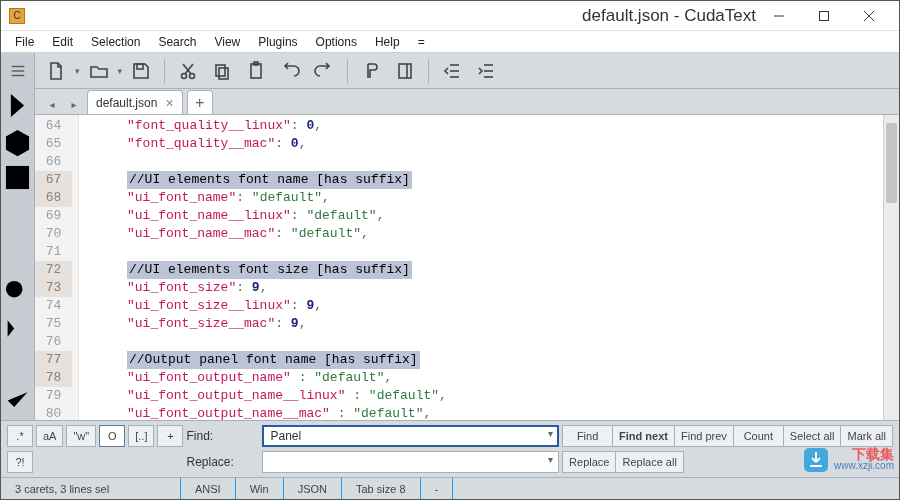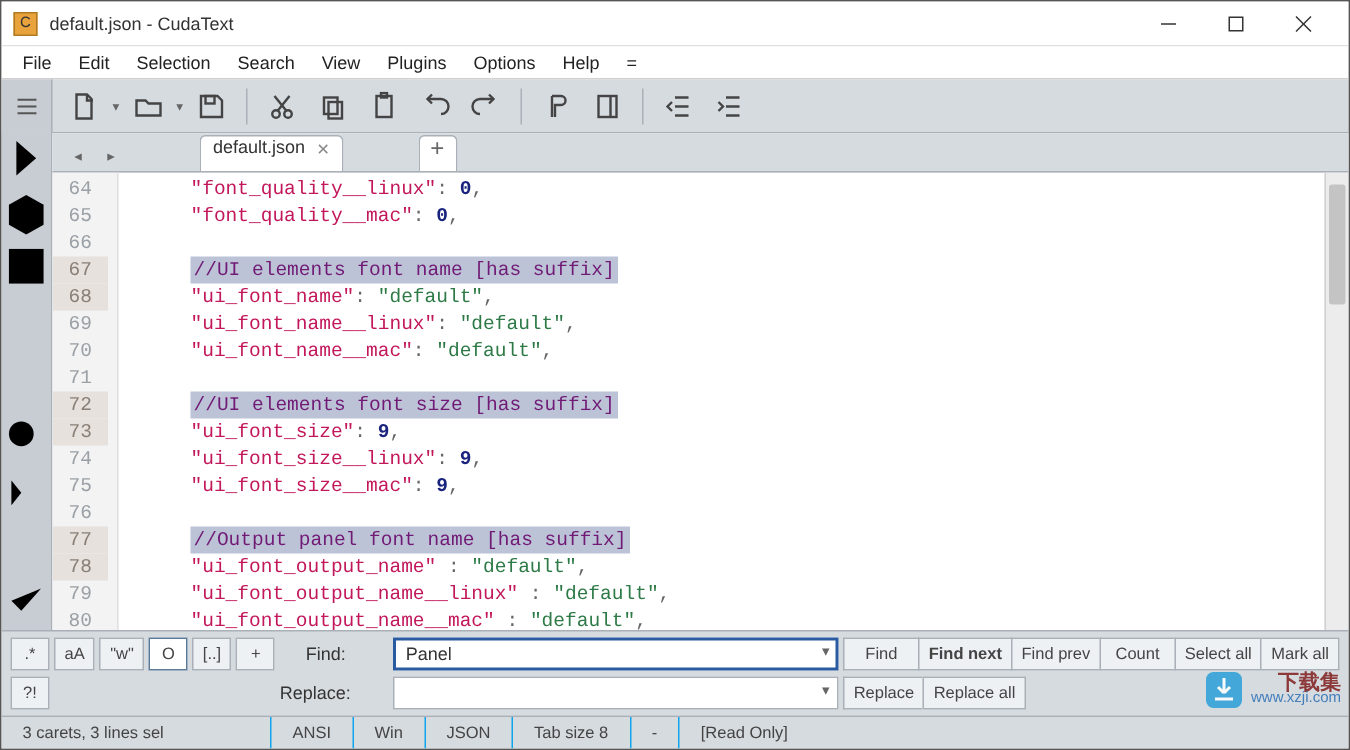--- a/index.html
+++ b/index.html
@@ -1,72 +1,72 @@
 <!DOCTYPE html>
 <html><head>
 <meta charset="utf-8">
 <style>
 * { box-sizing: border-box; margin: 0; padding: 0; }
 body { font-family: "Segoe UI", Tahoma, sans-serif; font-size: 12px; background: #fff; width: 900px; height: 500px; overflow: hidden; display: flex; flex-direction: column; border: 1px solid #555; }
 .titlebar { height: 30px; background: #fff; display: flex; align-items: center; padding: 0 8px; border-bottom: 1px solid #e0e0e0; }
 .titlebar .app-icon { width: 16px; height: 16px; background: #e8a33d; margin-right: 8px; display: inline-flex; align-items: center; justify-content: center; font-size: 10px; color: #333; border: 1px solid #b07a20; }
-.titlebar .title { flex: 1; font-size: 12px; color: #333; }
+.titlebar .title { flex: 1; font-size: 17px; color: #333; text-align: right; }
 .winbtns { display: flex; gap: 0; }
 .winbtn { width: 45px; height: 28px; display: flex; align-items: center; justify-content: center; }
 .winbtn svg { width: 12px; height: 12px; }
 .menubar { height: 22px; background: #fff; display: flex; align-items: center; padding: 0 6px; gap: 2px; border-bottom: 1px solid #d0d0d0; }
 .menubar .menu-item { padding: 14px 8px; color: #222; font-size: 12px; }
 .toolbar-row { height: 36px; background: #d6dbe0; display: flex; align-items: center; border-bottom: 1px solid #a9b0b7; }
 .sidebar-col { width: 34px; background: #c7cdd3; display: flex; flex-direction: column; align-items: center; border-right: 1px solid #a9b0b7; }
 .sidebar-col .sb-btn { width: 34px; height: 30px; display: flex; align-items: center; justify-content: center; }
 .sidebar-col .sb-btn svg { width: 18px; height: 18px; stroke: #555; fill: none; stroke-width: 1.5; }
 .toolbar { flex: 1; display: flex; align-items: center; gap: 4px; padding: 0 6px; }
 .tb-btn { width: 30px; height: 30px; display: flex; align-items: center; justify-content: center; border-radius: 3px; }
 .tb-btn svg { width: 20px; height: 20px; stroke: #444; fill: none; stroke-width: 1.6; }
 .tb-sep { width: 1px; height: 24px; background: #a9b0b7; margin: 0 4px; }
 .main-row { flex: 1; display: flex; min-height: 0; }
 .left-strip { width: 34px; background: #c7cdd3; display: flex; flex-direction: column; border-right: 1px solid #a9b0b7; }
 .left-strip .spacer { flex: 1; }
 .tabs-row { height: 26px; background: #d6dbe0; display: flex; align-items: flex-end; padding-left: 8px; border-bottom: 1px solid #a9b0b7; gap: 4px; }
 .tabarrow { width: 18px; height: 20px; display: flex; align-items: center; justify-content: center; color: #666; font-size: 10px; }
-.tab { height: 24px; background: #fff; border: 1px solid #a9b0b7; border-bottom: none; border-radius: 4px 4px 0 0; display: flex; padding: 0 8px; gap: 8px; font-size: 12px; color: #333; margin-left: 46px; }
+.tab { height: 24px; background: #fff; border: 1px solid #a9b0b7; border-bottom: none; border-radius: 4px 4px 0 0; display: flex; align-items: center; padding: 0 8px; gap: 8px; font-size: 12px; color: #333; }
 .tab .close { color: #888; font-size: 14px; }
 .tab.new { width: 26px; justify-content: center; color: #666; font-size: 16px; }
 .editor-area { flex: 1; display: flex; flex-direction: column; min-height: 0; background: #fff; }
 .code-wrap { flex: 1; display: flex; overflow: hidden; font-family: Consolas, "Courier New", monospace; font-size: 13px; line-height: 18px; position: relative; }
 .gutter { width: 44px; background: #f3f3f3; border-right: 1px solid #e0e0e0; text-align: center; padding: 2px 6px 2px 0; color: #9aa0a6; }
 .gutter .ln { height: 18px; }
 .gutter .ln.hl { background: #e6e1dd; color: #8a8078; }
 .codelines { flex: 1; padding: 2px 0 2px 8px; white-space: pre; color: #333; position: relative; }
 .codelines .line { height: 18px; padding-left: 40px; }
 .tok-ckey { color: #c2185b; }
 .tok-str { color: #2d7a46; }
 .tok-num { color: #1a237e; font-weight: bold; }
 .tok-punc { color: #666; }
-.hl-comment { background: #bcc3d7; color: #701a75; padding: 0 2px; display: inline-block; }
+.hl-comment { background: #bcc3d7; color: #000000; padding: 0 2px; display: inline-block; }
 .scrollbar-v { position: absolute; right: 0; top: 0; bottom: 0; width: 16px; background: #ececec; border-left: 1px solid #d0d0d0; }
 .scrollbar-v .thumb { position: absolute; left: 2px; right: 2px; top: 8px; height: 80px; background: #c4c4c4; border-radius: 2px; }
 .find-panel { background: #d6dbe0; border-top: 1px solid #a9b0b7; padding: 4px 6px; display: grid; grid-template-columns: auto auto auto auto auto auto 50px 1fr auto; gap: 3px; align-items: center; row-gap: 4px; }
 .fp-btn { height: 22px; min-width: 26px; padding: 0 6px; background: #eef1f4; border: 1px solid #a9b0b7; color: #444; display: flex; align-items: center; justify-content: center; font-size: 11px; }
 .fp-btn.active { background: #fff; border-color: #5b7a9a; }
-.fp-label { text-align: right; padding-right: 6px; color: #333; font-size: 12px; }
+.fp-label { padding-right: 6px; color: #333; font-size: 12px; }
 .fp-input { height: 22px; border: 2px solid #2a5aa0; background: #fff; padding: 0 20px 0 6px; font-size: 12px; color: #333; position: relative; }
 .fp-input.blank { border: 1px solid #a9b0b7; }
 .fp-dropdown { position: relative; margin-left: 23px; }
 .fp-dropdown::after { content: "▾"; position: absolute; right: 6px; top: 3px; color: #666; font-size: 10px; }
 .fp-actions { display: flex; gap: 0; }
 .fp-actions .fp-btn { min-width: 50px; border-right: none; }
 .fp-actions .fp-btn:last-child { border-right: 1px solid #a9b0b7; text-align: center; }
 .fp-actions .fp-btn.bold { font-weight: bold; }
 .statusbar { height: 22px; background: #d6dbe0; border-top: 1px solid #a9b0b7; display: flex; align-items: center; font-size: 11px; color: #444; }
 .statusbar .cell { padding: 0 14px; border-right: 1px solid #0ea5e9; height: 100%; display: flex; align-items: center; }
 .watermark { position: absolute; right: 6px; bottom: 26px; display: flex; align-items: center; gap: 4px; opacity: 0.85; pointer-events: none; }
 .watermark .wm-icon { width: 28px; height: 28px; }
 .watermark .wm-text { text-align: right; line-height: 12px; }
-.watermark .wm-text .zh { font-size: 14px; color: #7f1d1d; font-weight: bold; }
+.watermark .wm-text .zh { font-size: 14px; color: #ef4444; font-weight: bold; }
 .watermark .wm-text .url { font-size: 10px; color: #2b6fb5; }
 </style>
 </head>
 <body>
 
 <div class="titlebar">
   <span class="app-icon">C</span>
   <span class="title">default.json - CudaText</span>
   <div class="winbtns">
     <div class="winbtn">
@@ -298,21 +298,20 @@
   </div>
 </div>
 
 <div class="statusbar">
   <div class="cell" style="min-width:180px">3 carets, 3 lines sel</div>
   <div class="cell">ANSI</div>
   <div class="cell">Win</div>
   <div class="cell">JSON</div>
   <div class="cell">Tab size 8</div>
   <div class="cell" style="min-width:20px;justify-content:center">-</div>
-  <div class="cell" style="border-right:none">[Read Only]</div>
 </div>
 
 <div class="watermark">
   <svg class="wm-icon" viewBox="0 0 28 28">
       <rect x="2" y="2" width="24" height="24" rx="5" fill="#2b9fd9"></rect>
       <path d="M14 6v10m0 0l-4-4m4 4l4-4M8 20h12" stroke="#fff" stroke-width="2" fill="none"></path>
     </svg>
   <div class="wm-text">
     <div class="zh">下载集</div>
     <div class="url">www.xzji.com</div>

